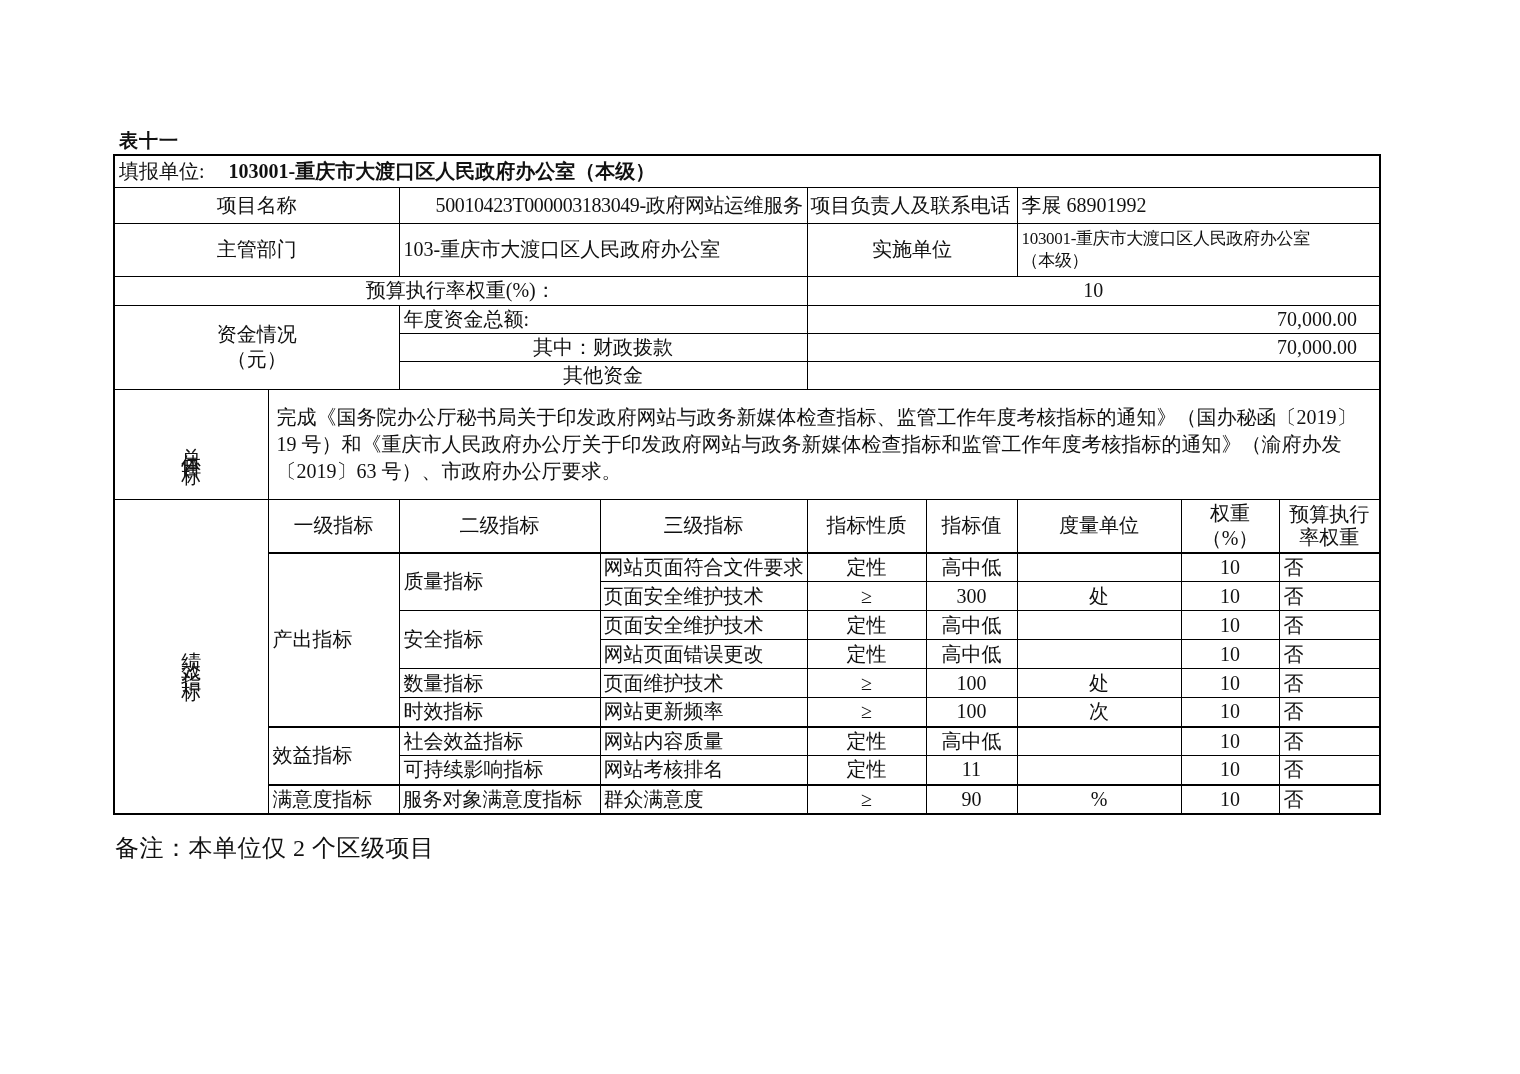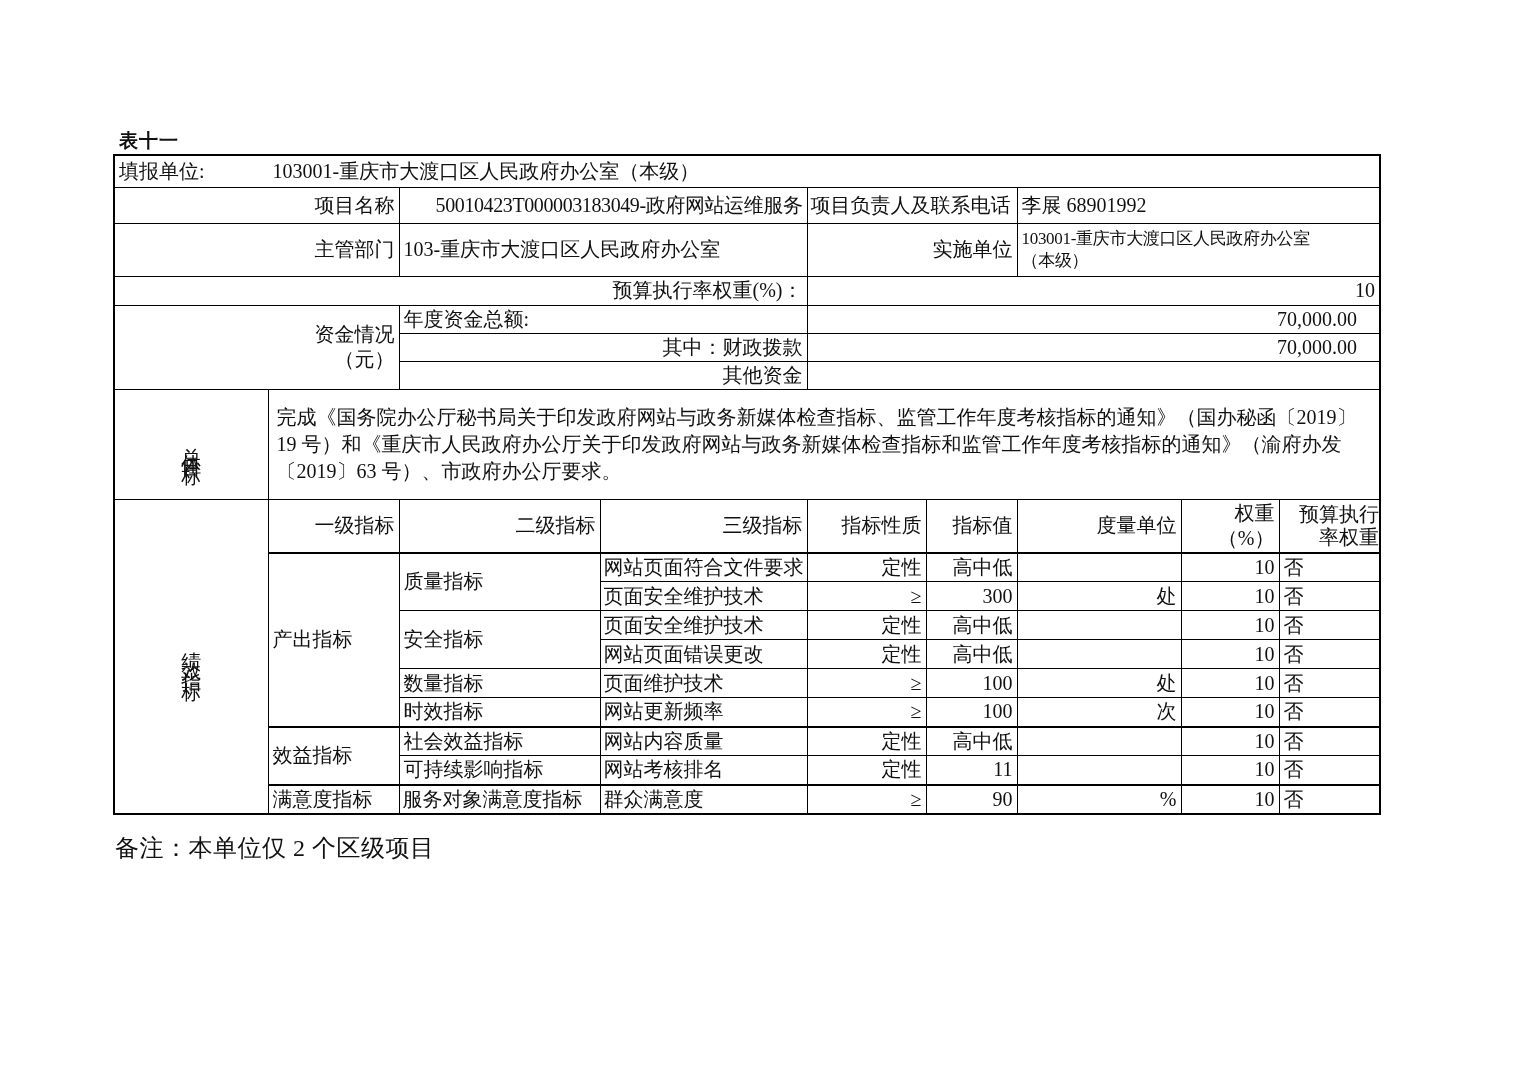--- a/index.html
+++ b/index.html
@@ -21,40 +21,40 @@
     margin:11px 0 17px 0; white-space:nowrap; letter-spacing:0.5px;
   }
   table {
     border-collapse:collapse; table-layout:fixed; width:1266px;
     font-size:20px; border:2px solid #000;
   }
   td {
     border:1px solid #000; vertical-align:middle;
     padding:1px 4px; overflow:hidden; line-height:1.25;
   }
-  .c { text-align:right; }
+  .c { text-align:center; }
   .l { text-align:left; }
   .r { text-align:right; padding-right:22px; }
   .pre { white-space:pre-line; }
   .vert {
     writing-mode:vertical-rl; text-orientation:upright;
     letter-spacing:10px; margin:0 auto; display:block; width:max-content;
   }
   .vert.goal { letter-spacing:6px; }
   .tight { letter-spacing:-0.4px; word-break:keep-all;text-align:right; }
   .impl { font-size:17px; letter-spacing:-0.3px; white-space:pre-line; word-break:keep-all; line-height:22px; }
   .tightpad { padding:1px 3px; }
   .goal-text { line-height:27px; padding:4px 8px;margin-top:27px; }
   .hdr td { font-size:20px; }
   .hdr td { border-bottom:2px solid #000; }
   .hdr .core-h { padding:1px 0; line-height:1.15; }
   tr.grp td { border-top:2px solid #000; }
   .row1-cell { border:1px solid #000; }
   .row1-flex { display:flex; align-items:flex-start; }
-  .row1-flex .val { margin-left:68px; }
+  .row1-flex .val { margin-left:24px;font-weight:bold; }
   .note {
     font-size:24px; margin-top:17px; margin-left:2px; letter-spacing:0.5px;
   }
 </style>
 </head>
 <body>
 
 <div class="content">
 
   <div class="doc-tag">表十一</div>

